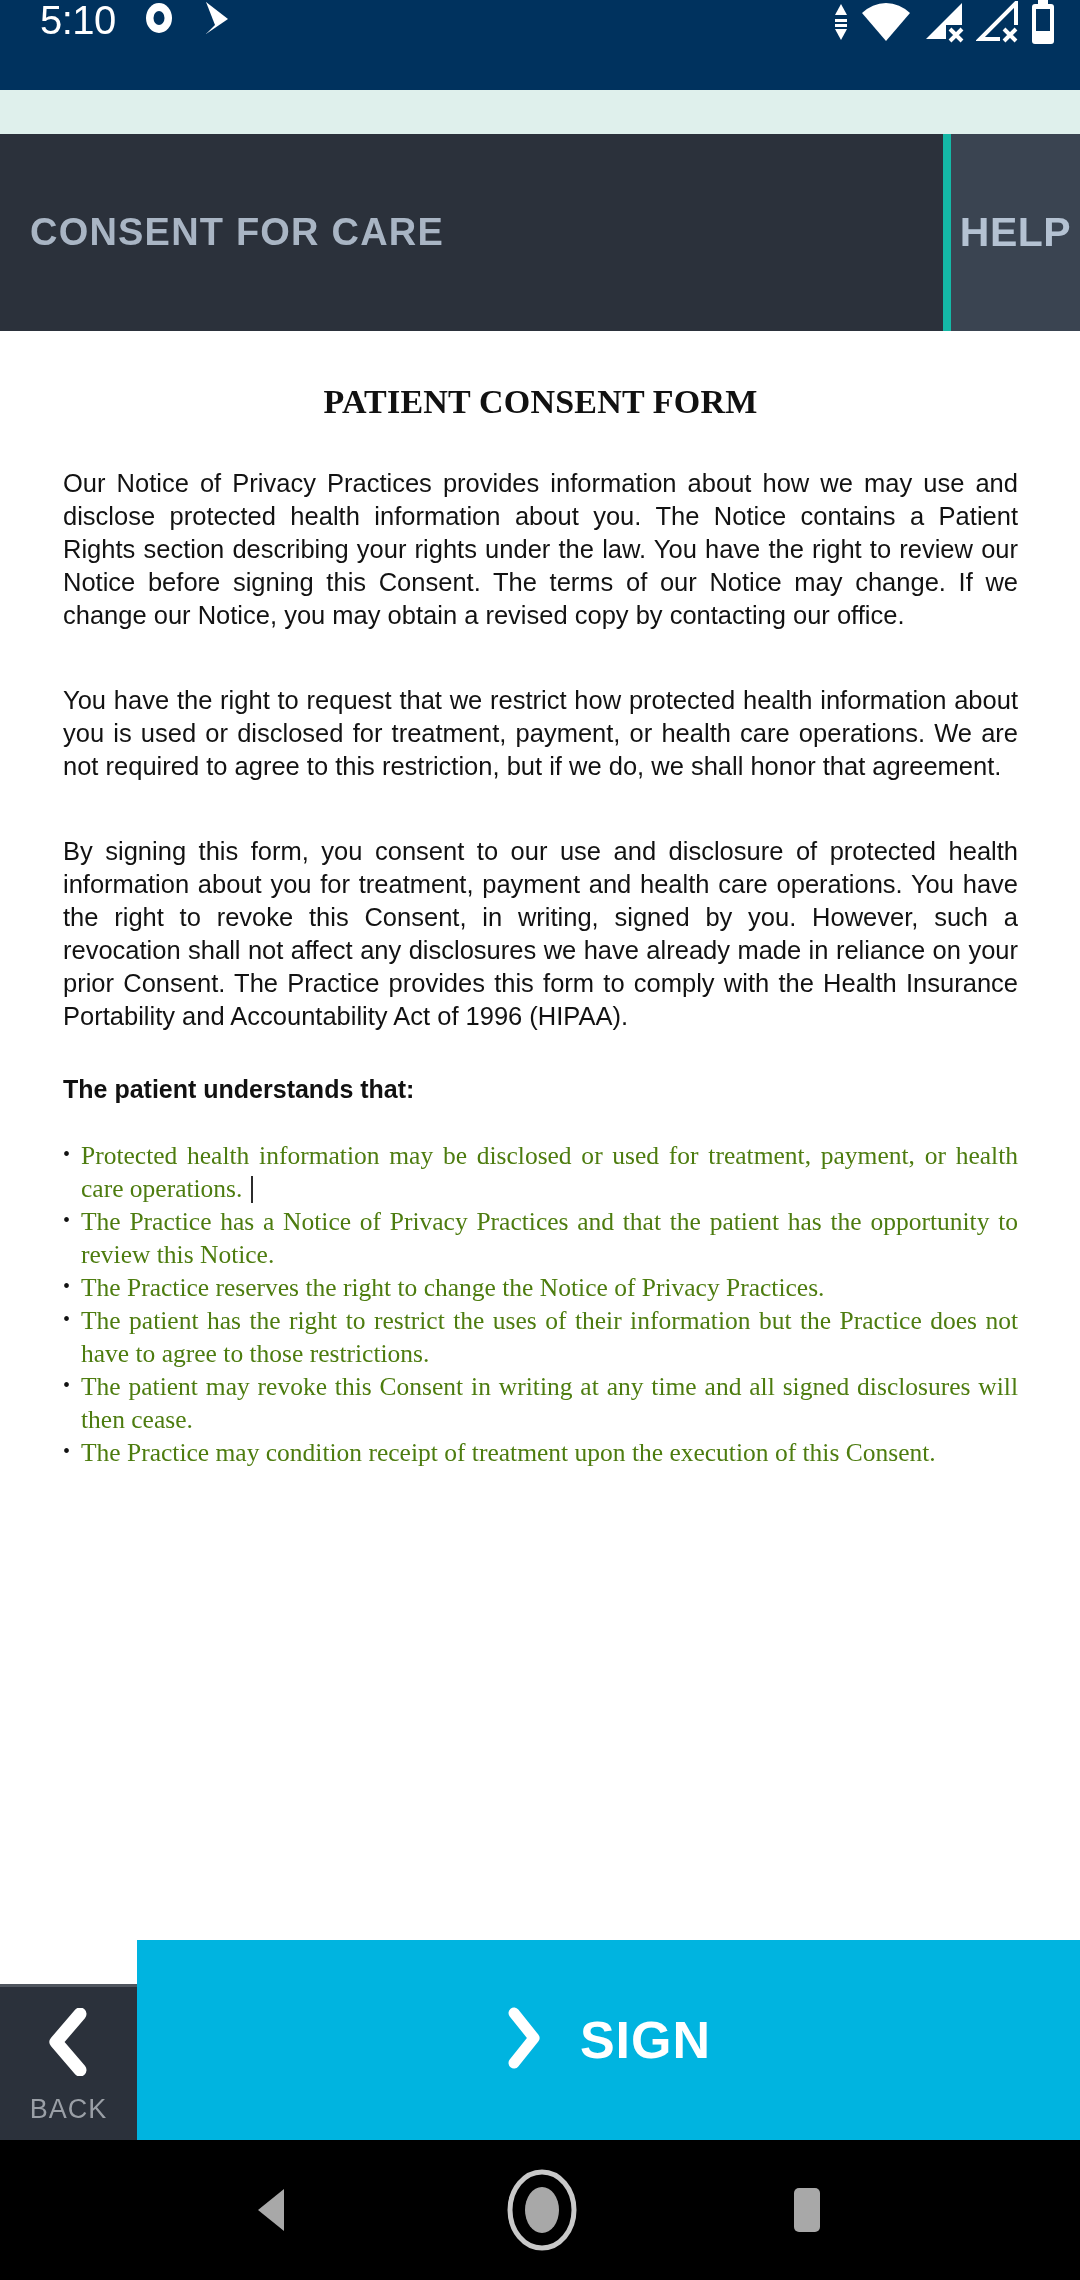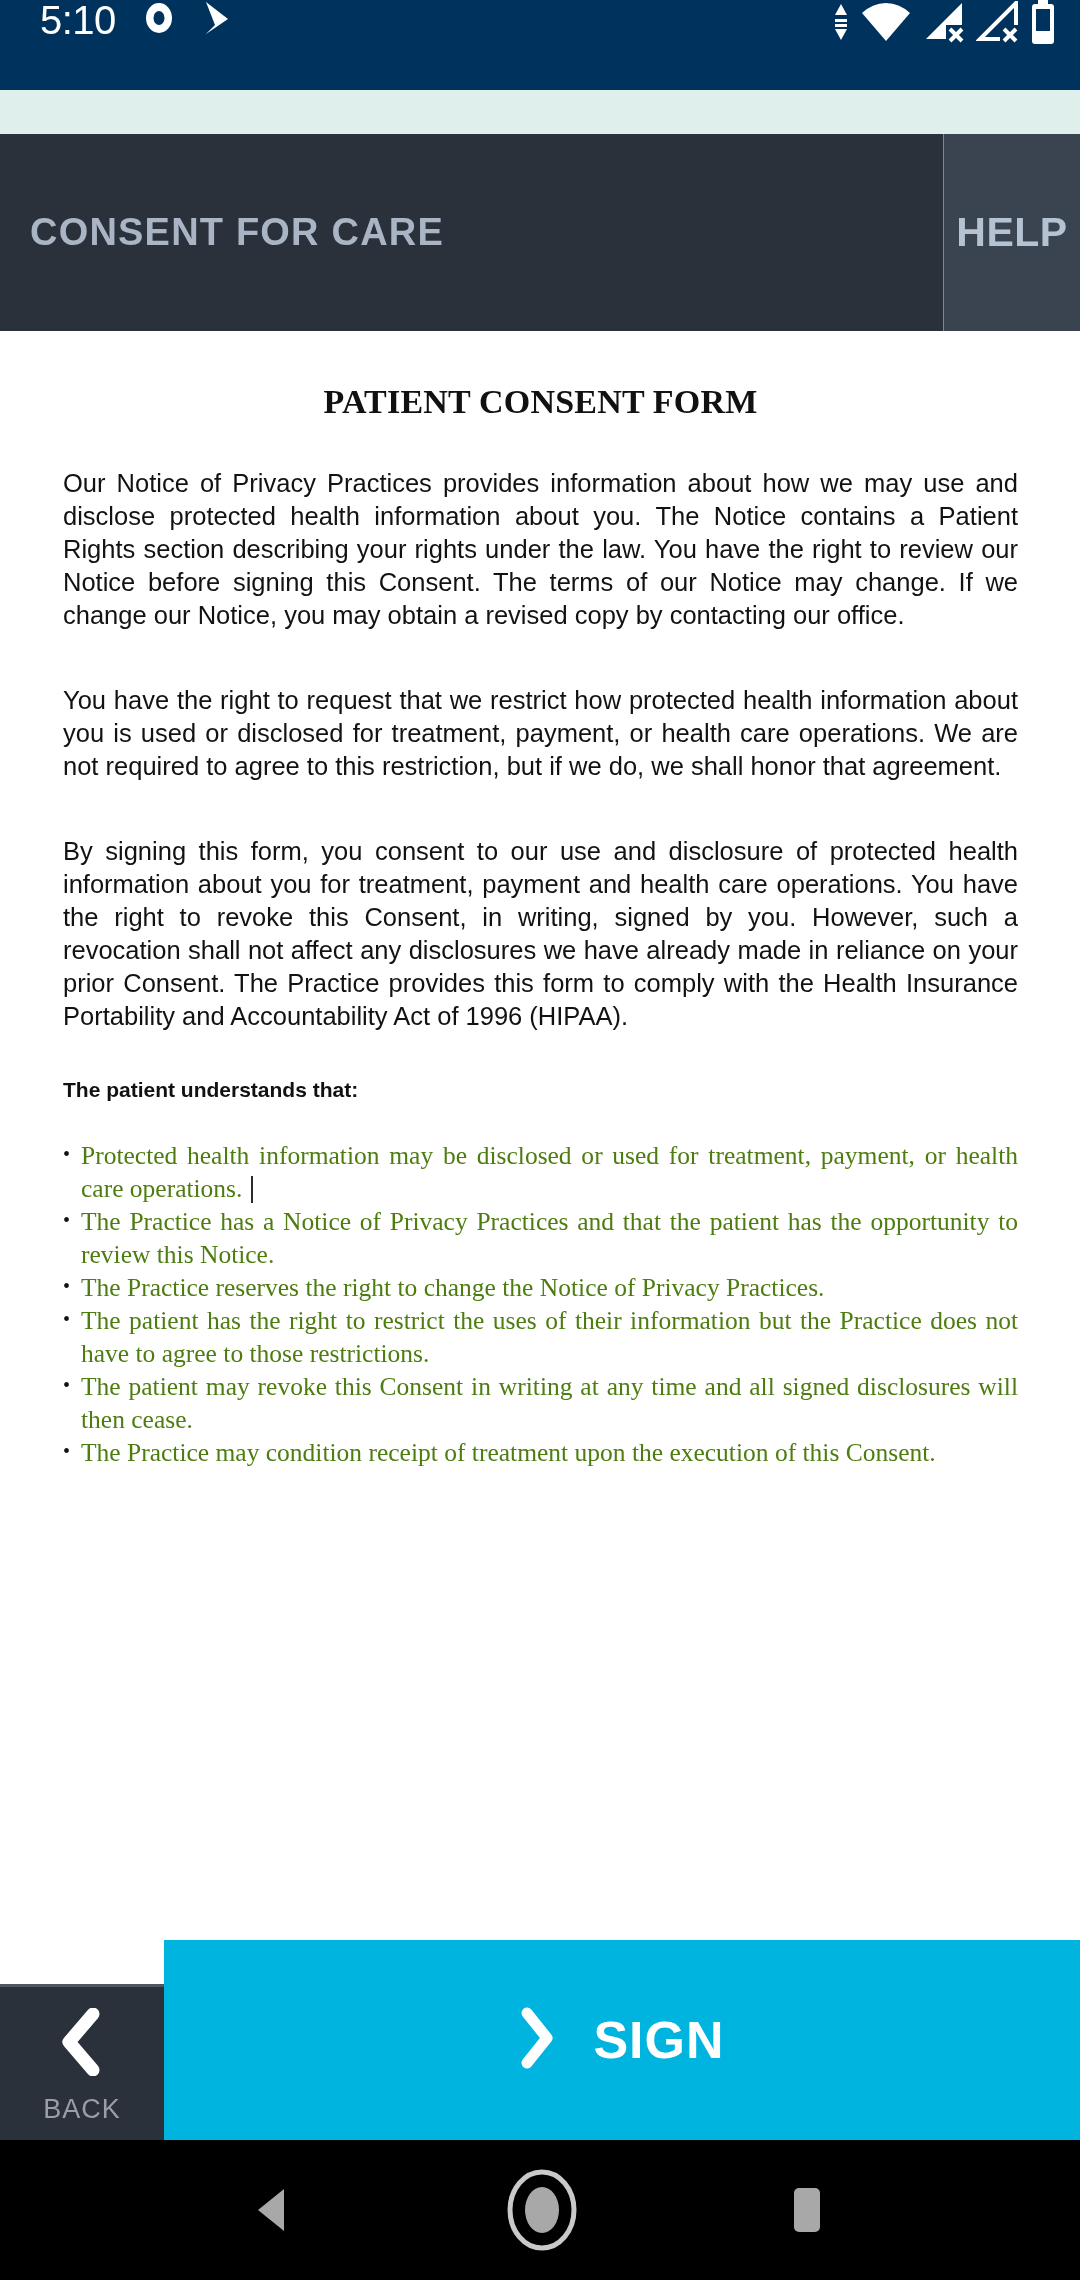--- a/index.html
+++ b/index.html
@@ -74,21 +74,21 @@
   }
   .app-title {
     color: #a9b5c4;
     font-size: 38px;
     font-weight: bold;
     letter-spacing: 1.2px;
   }
   .help-btn {
     width: 137px;
     background: #3a4451;
-    border-left: 1px solid #14b8a6;
+    border-left: 8px solid #14b8a6;
     display: flex;
     align-items: center;
     justify-content: center;
   }
   .help-label {
     color: #b4c2d2;
     font-size: 41px;
     font-weight: bold;
     letter-spacing: 0.5px;
   }
@@ -112,21 +112,21 @@
   }
   .doc-p {
     font-size: 25.5px;
     line-height: 33px;
     color: #121212;
     text-align: justify;
     margin-top: 52px;
   }
   .doc-p.first { margin-top: 46px; }
   .doc-sub {
-    font-size: 21px;
+    font-size: 25px;
     line-height: 33px;
     font-weight: bold;
     color: #111111;
     margin-top: 40px;
   }
   .doc-list {
     margin-top: 33px;
     list-style: none;
   }
   .doc-list li {
@@ -157,21 +157,21 @@
     margin-left: 9px;
   }
 
   
   .action-bar {
     height: 200px;
     display: flex;
     flex: 0 0 auto;
   }
   .back-btn {
-    width: 164px;
+    width: 137px;
     background: #2b313b;
     border-top: 3px solid #50565f;
     display: flex;
     flex-direction: column;
     align-items: center;
     justify-content: center;
     padding-top: 6px;
     margin-top: 44px;
   }
   .back-chevron { display: block; margin-bottom: 14px; }

